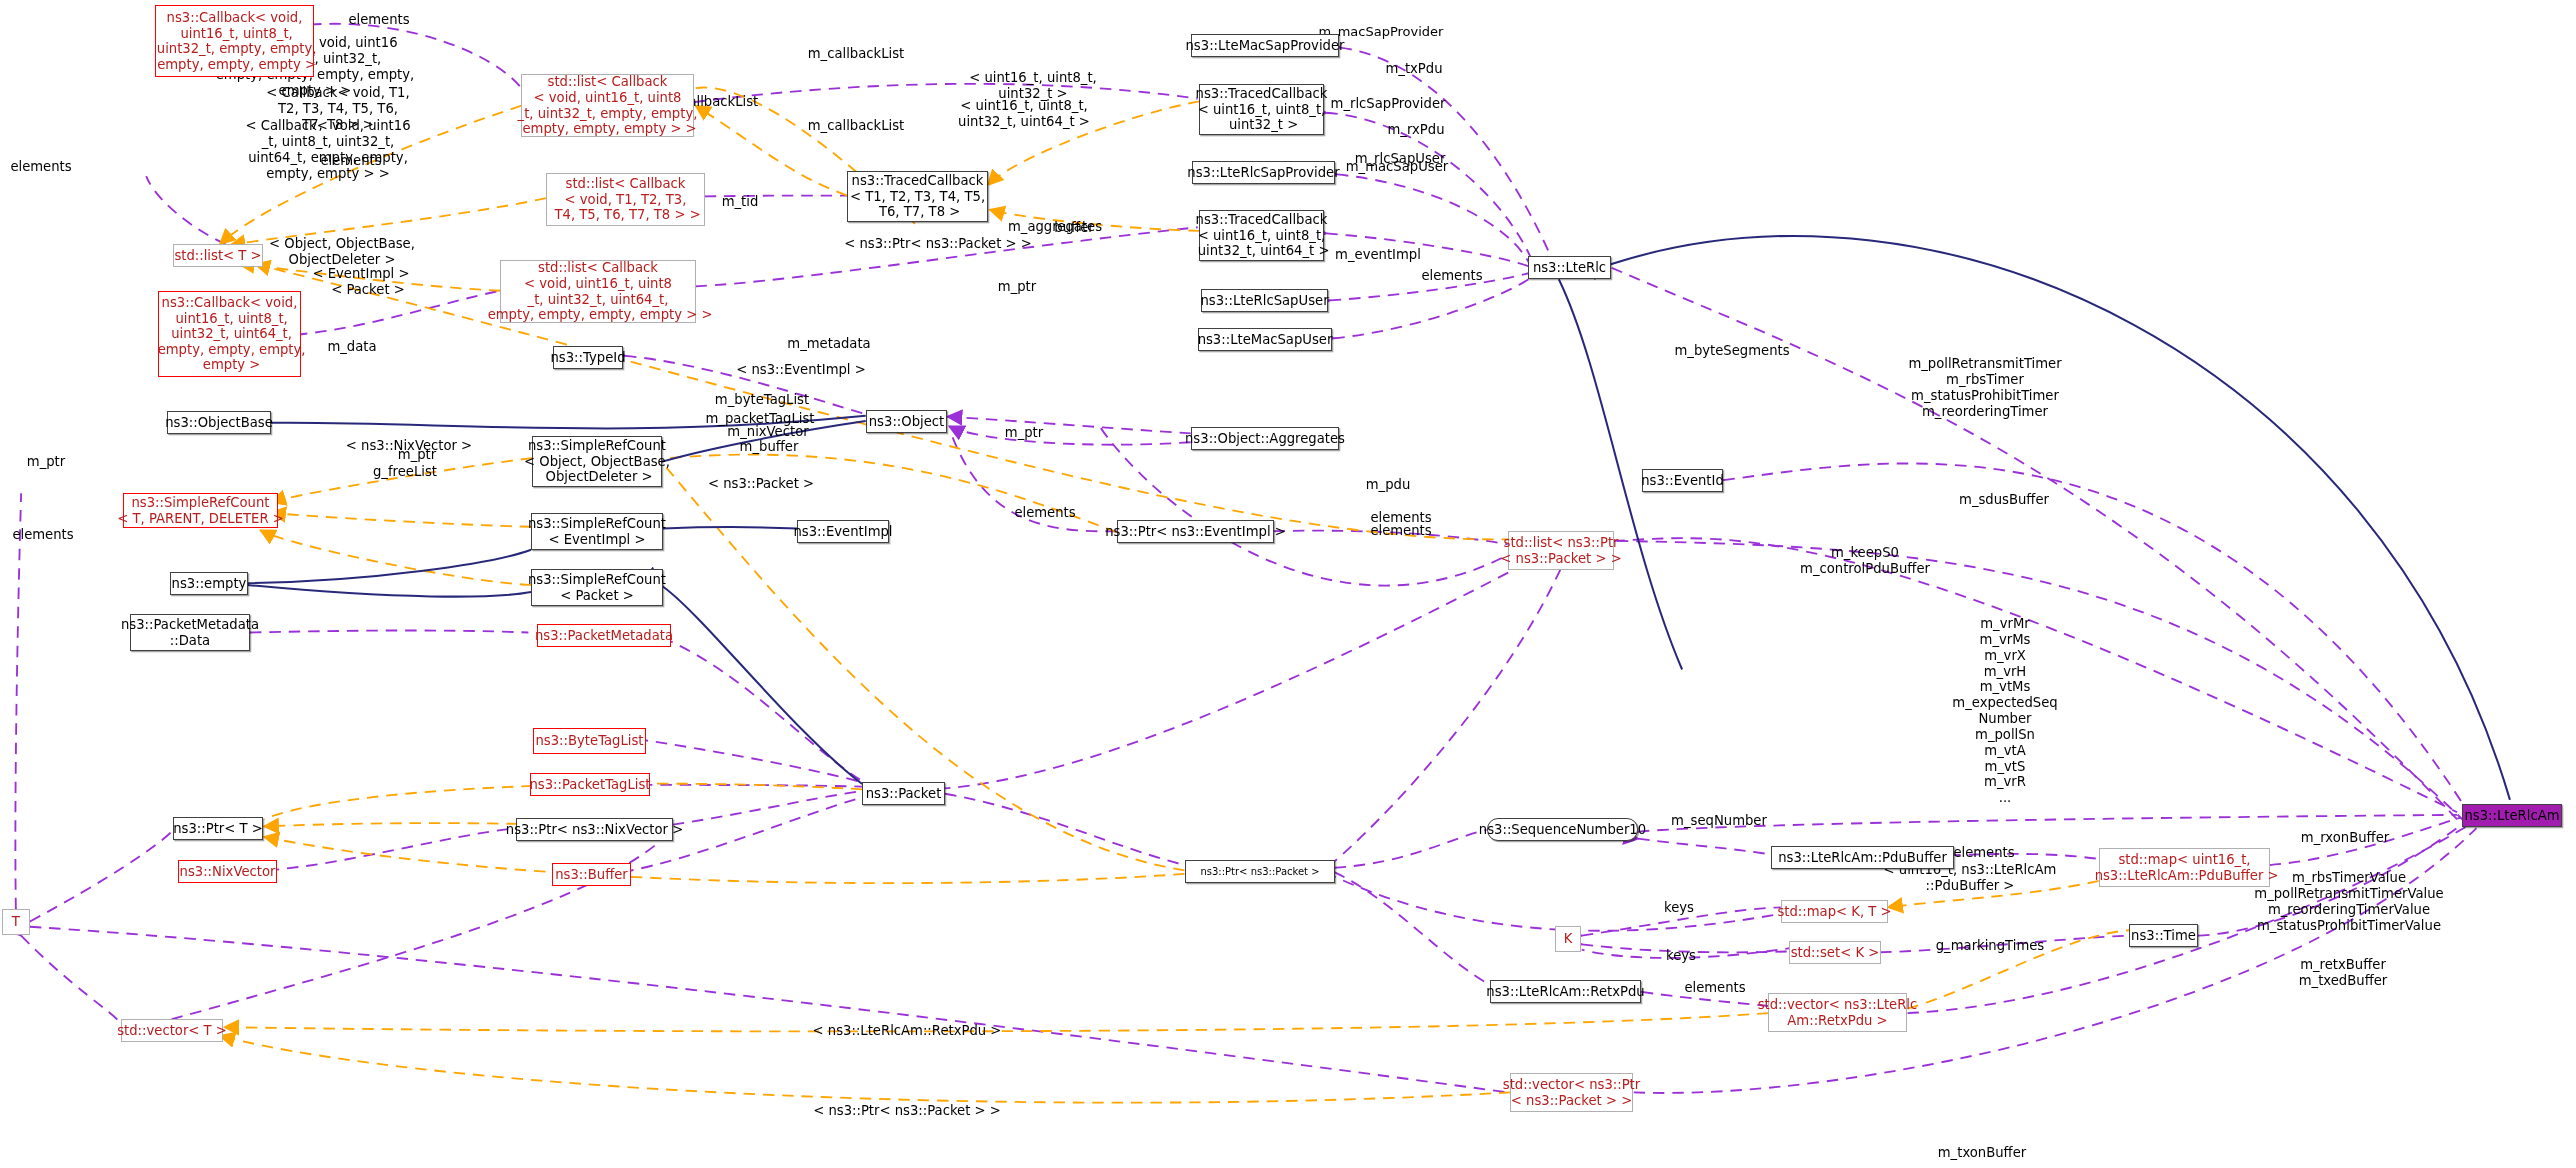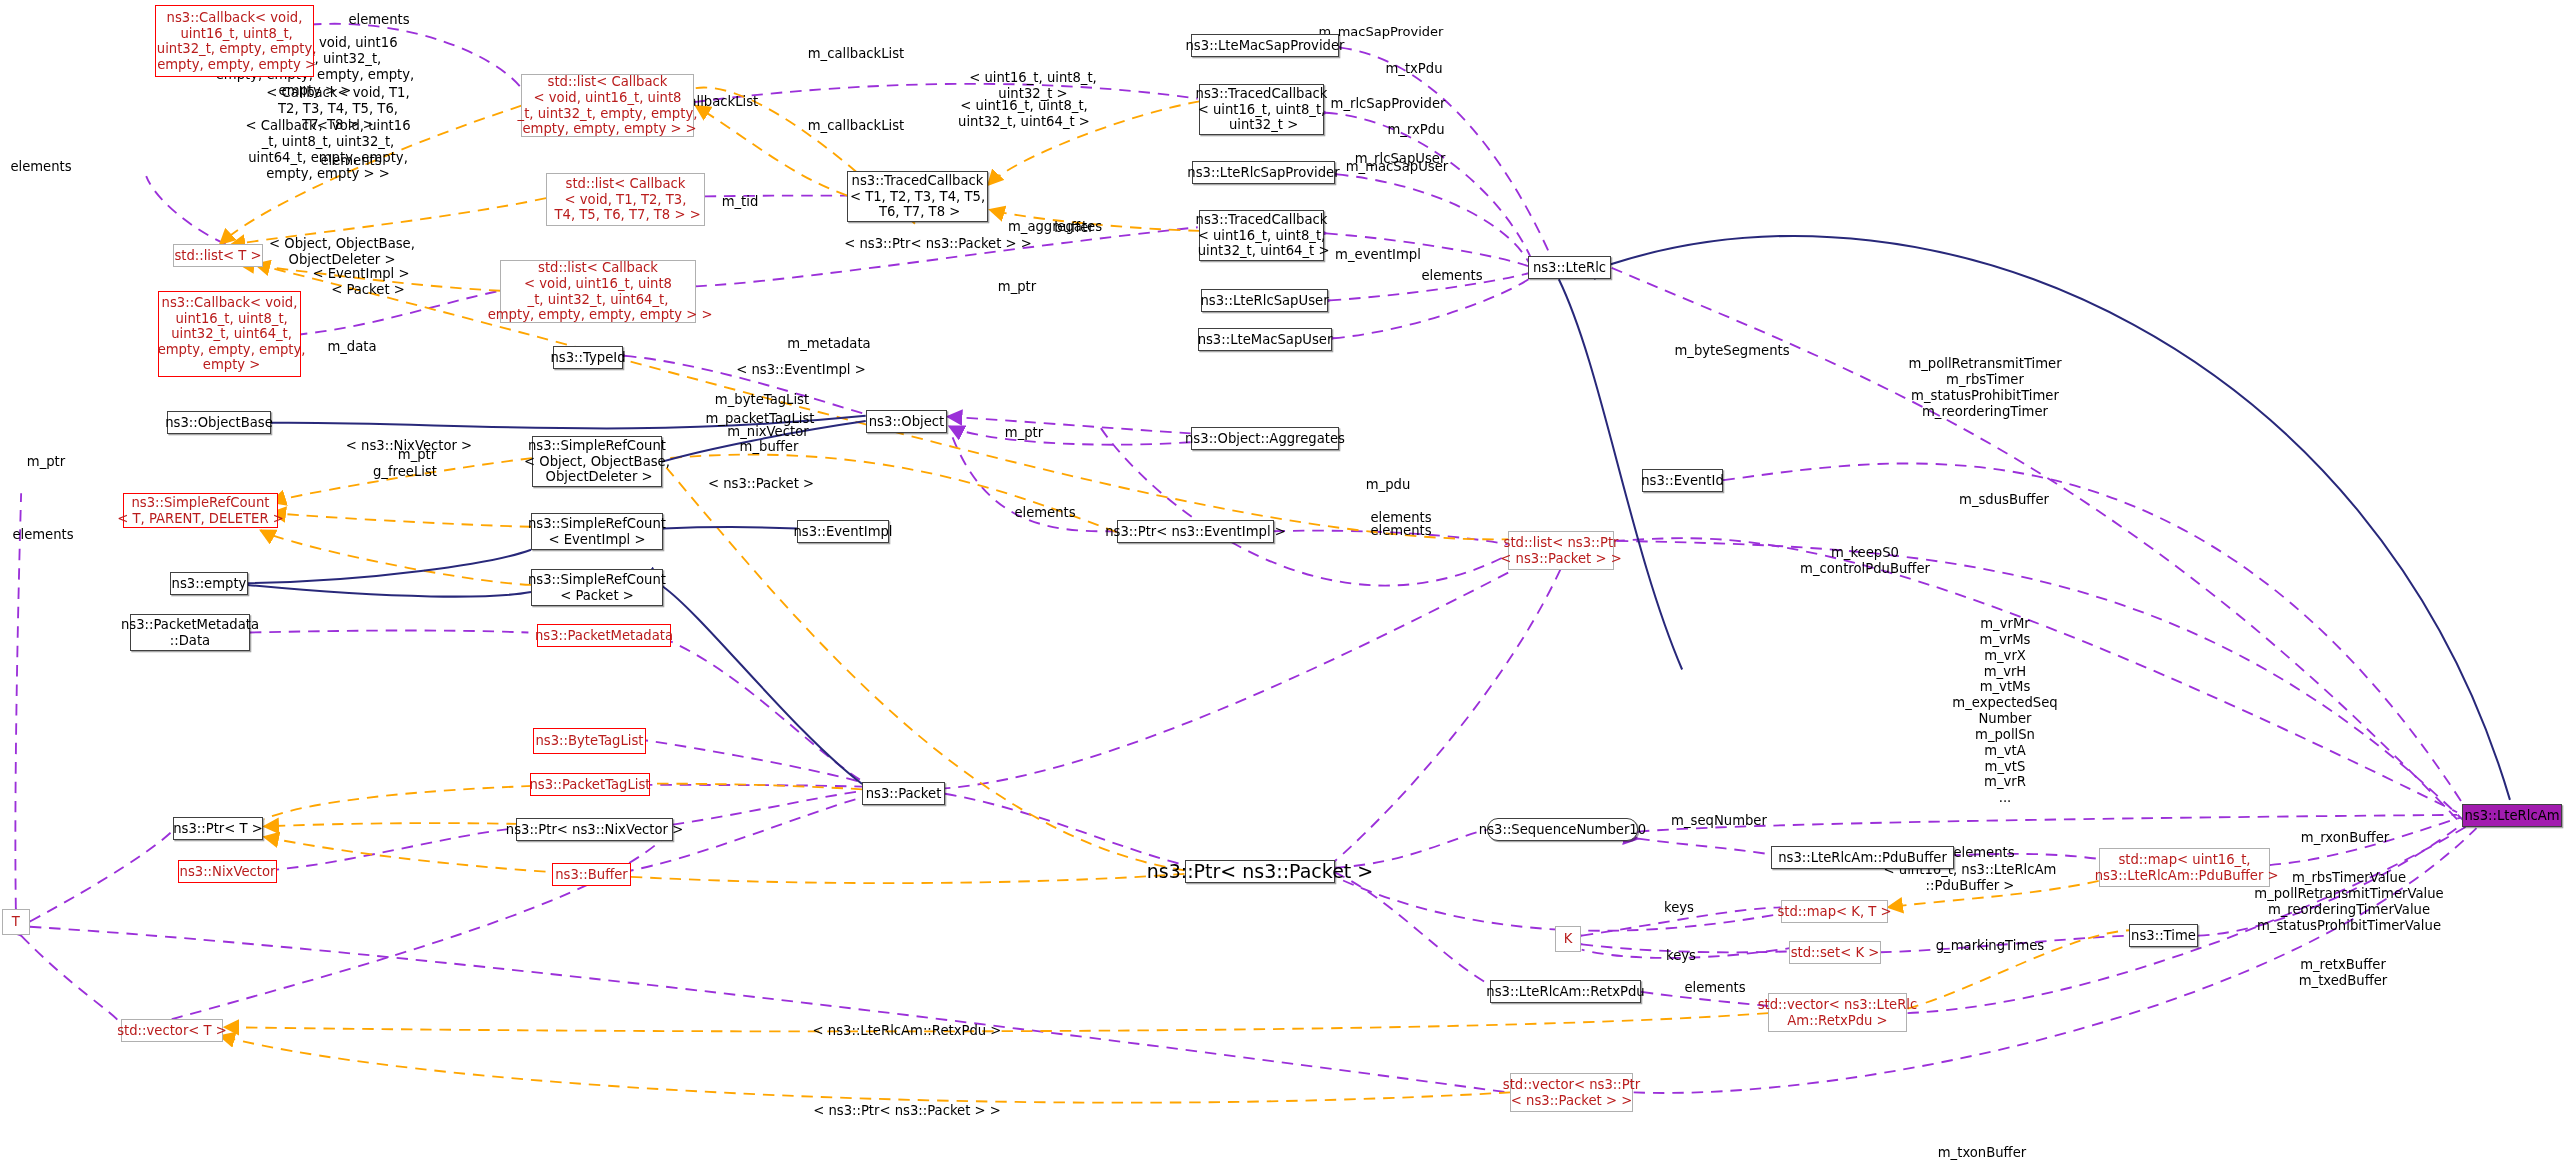--- a/index.html
+++ b/index.html
@@ -228,21 +228,21 @@
       <div class="node n-class" style="left: 130px; top: 614px; width: 120px; height: 37px; font-size: 13.2px;">ns3::PacketMetadata
 ::Data</div>
       <div class="node n-red" style="left: 528px; top: 624px; width: 134px; height: 23px; font-size: 13.2px;">ns3::PacketMetadata</div>
       <div class="node n-red" style="left: 524px; top: 728px; width: 113px; height: 26px; font-size: 13.2px;">ns3::ByteTagList</div>
       <div class="node n-red" style="left: 521px; top: 773px; width: 120px; height: 23px; font-size: 13.2px;">ns3::PacketTagList</div>
       <div class="node n-class" style="left: 173px; top: 817px; width: 90px; height: 23px; font-size: 13.2px;">ns3::Ptr&lt; T &gt;</div>
       <div class="node n-class" style="left: 516px; top: 818px; width: 157px; height: 23px; font-size: 13.2px;">ns3::Ptr&lt; ns3::NixVector &gt;</div>
       <div class="node n-red" style="left: 169px; top: 860px; width: 99px; height: 23px; font-size: 13.2px;">ns3::NixVector</div>
       <div class="node n-red" style="left: 543px; top: 863px; width: 79px; height: 23px; font-size: 13.2px;">ns3::Buffer</div>
       <div class="node n-class" style="left: 862px; top: 782px; width: 83px; height: 23px; font-size: 13.2px;">ns3::Packet</div>
-      <div class="node n-class" style="left: 1185px; top: 860px; width: 150px; height: 23px; font-size: 19px;">ns3::Ptr&lt; ns3::Packet &gt;</div>
+      <div class="node n-class" style="left: 1185px; top: 860px; width: 150px; height: 23px; font-size: 10px;">ns3::Ptr&lt; ns3::Packet &gt;</div>
       <div class="node n-std" style="left: 1.8px; top: 909px; width: 28px; height: 26.4px; font-size: 13.2px;">T</div>
       <div class="node n-std" style="left: 121px; top: 1019px; width: 102px; height: 23px; font-size: 13.2px;">std::vector&lt; T &gt;</div>
       <div class="node n-class" style="left: 1487px; top: 818px; width: 151px; height: 23px; font-size: 13.2px; border-radius: 11px;">ns3::SequenceNumber10</div>
       <div class="node n-class" style="left: 1771px; top: 846px; width: 183px; height: 23px; font-size: 13.2px;">ns3::LteRlcAm::PduBuffer</div>
       <div class="node n-std" style="left: 1781px; top: 900px; width: 107px; height: 23px; font-size: 13.2px;">std::map&lt; K, T &gt;</div>
       <div class="node n-std" style="left: 1555px; top: 926px; width: 26.4px; height: 26.4px; font-size: 13.2px;">K</div>
       <div class="node n-std" style="left: 1789px; top: 941px; width: 92px; height: 23px; font-size: 13.2px;">std::set&lt; K &gt;</div>
       <div class="node n-class" style="left: 1490px; top: 980px; width: 151px; height: 23px; font-size: 13.2px;">ns3::LteRlcAm::RetxPdu</div>
       <div class="node n-std" style="left: 1768px; top: 993px; width: 139px; height: 39px; font-size: 13.2px;">std::vector&lt; ns3::LteRlc
 Am::RetxPdu &gt;</div>

